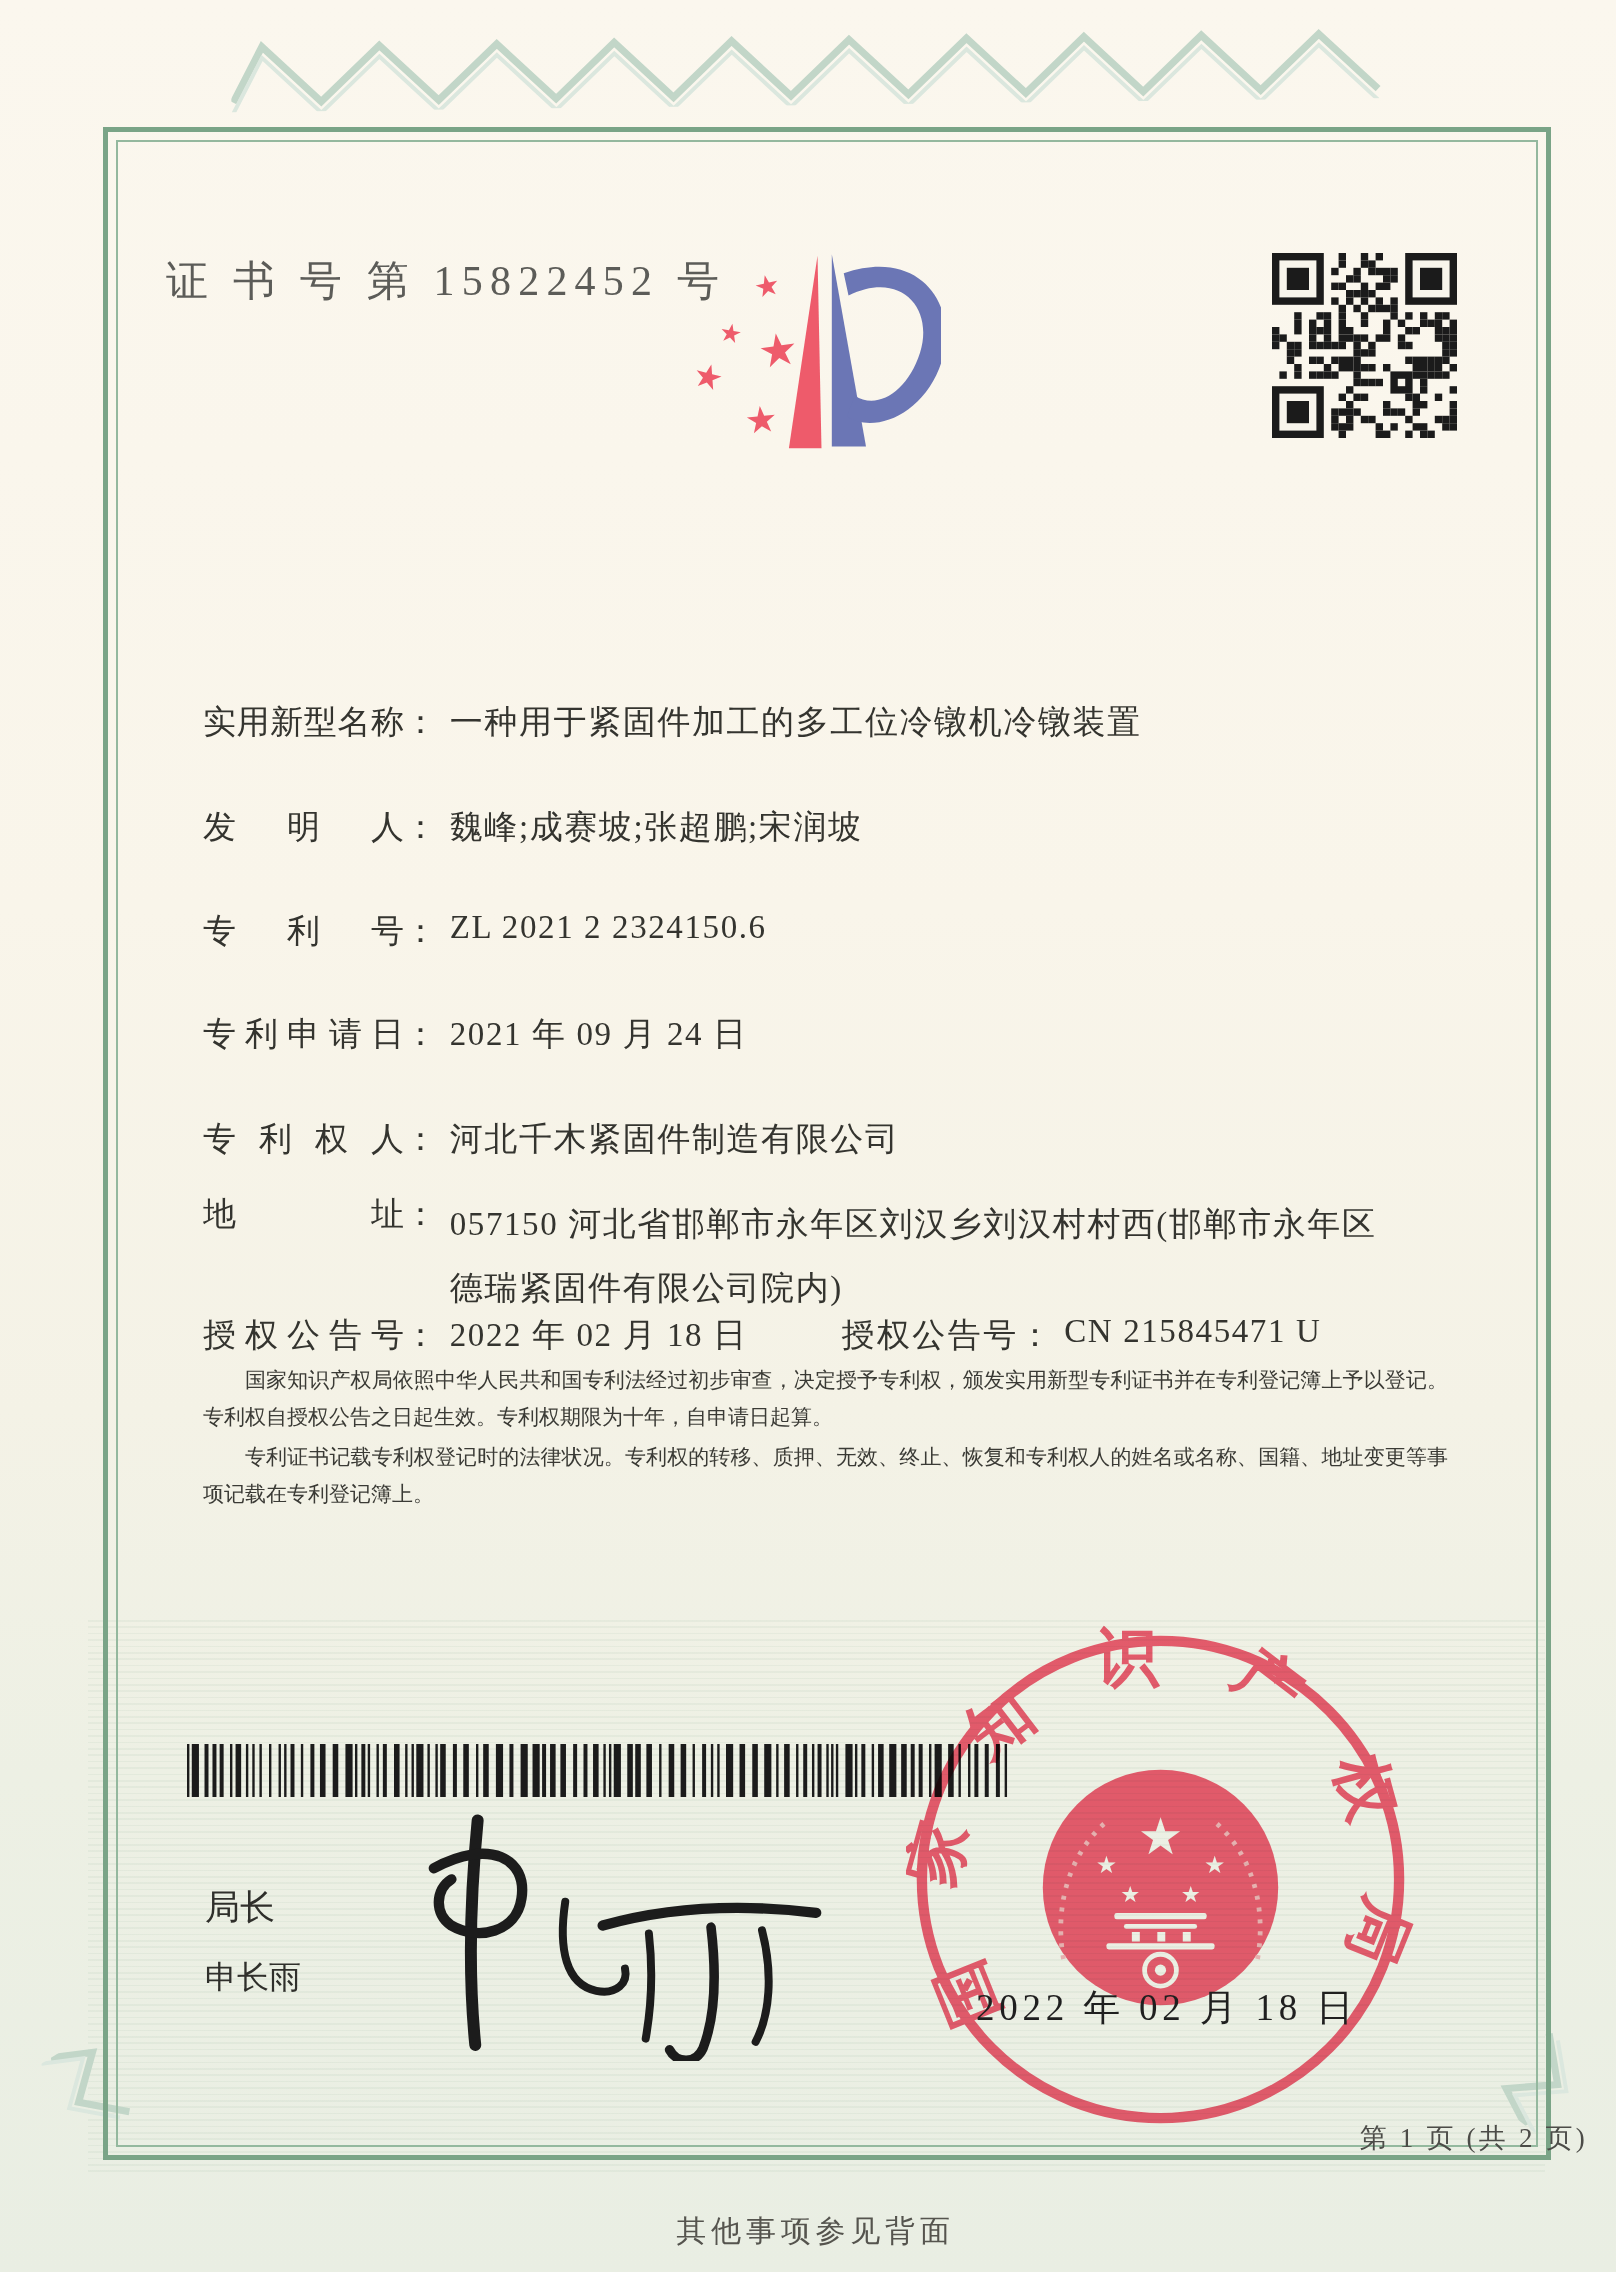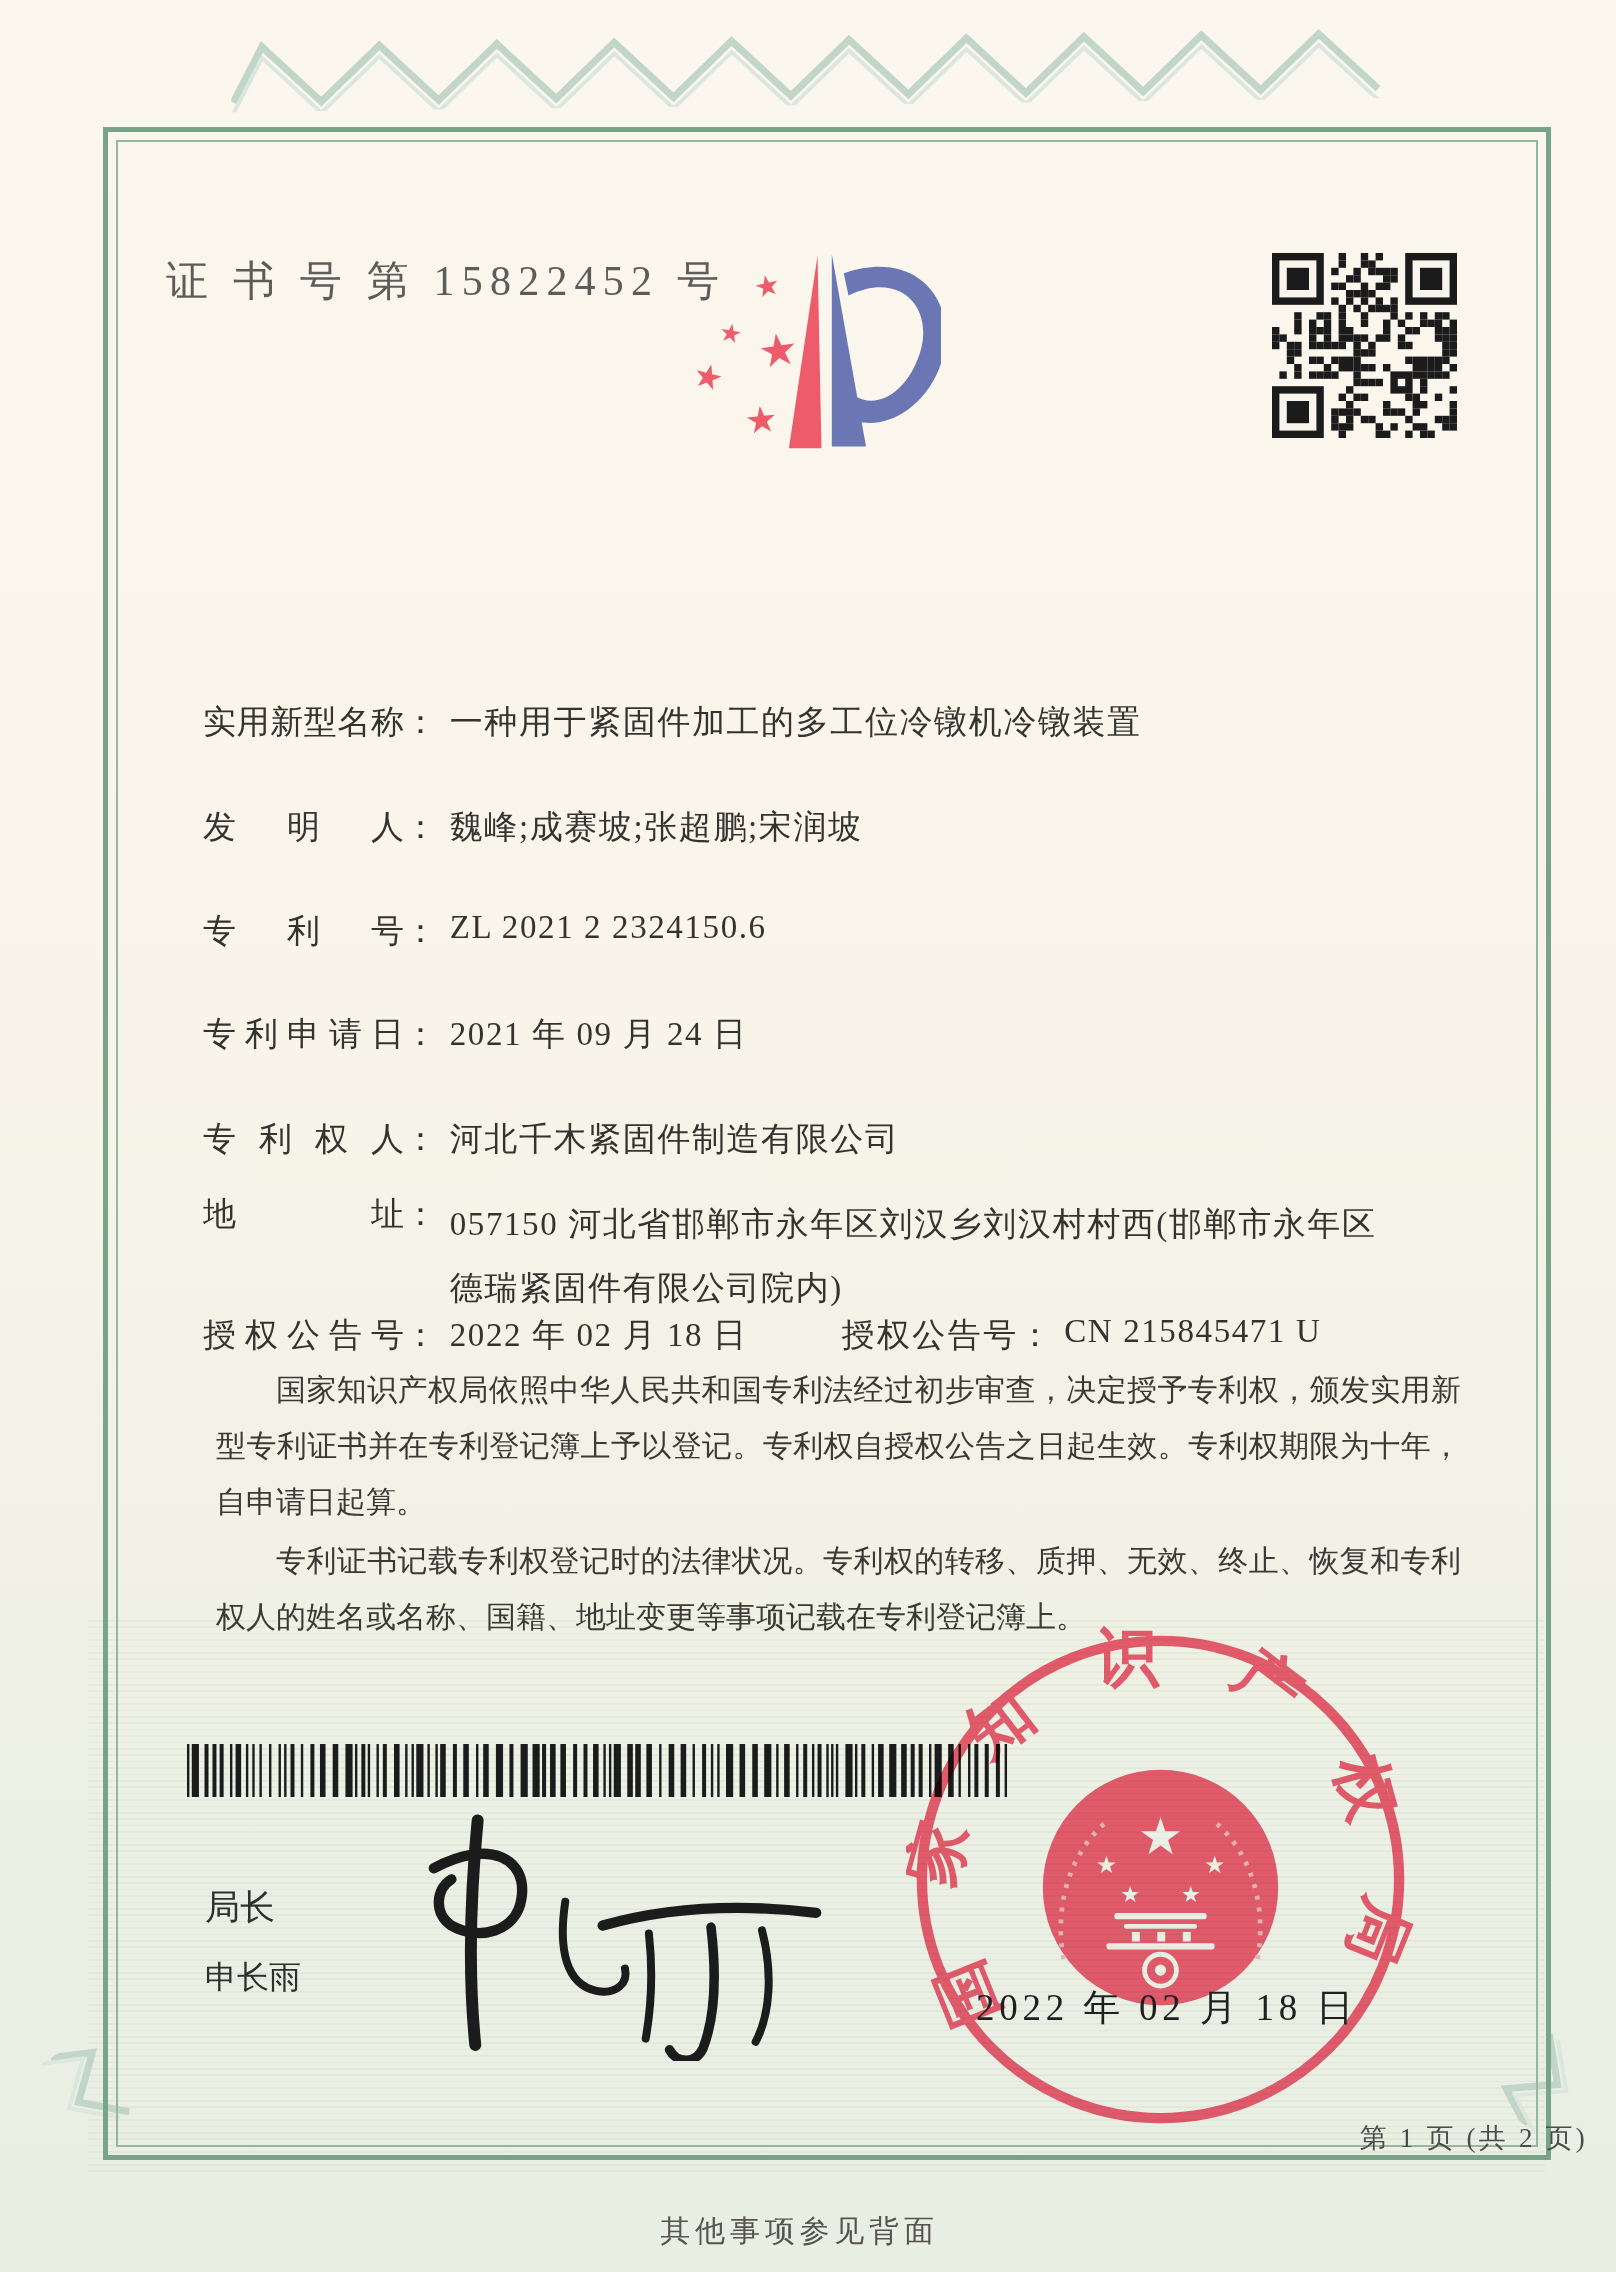--- a/index.html
+++ b/index.html
@@ -52,43 +52,43 @@
   .row-patentno{top:909px;}
   .row-filing{top:1012px;}
   .row-patentee{top:1117px;}
   .row-address{top:1192px;}
   .row-address .fvalue{width:931px;line-height:64px;letter-spacing:1.6px;}
   .row-grant{top:1313px;}
   .grant2{display:flex;margin-left:94px;}
   .grant2 .flabel2{flex:none;letter-spacing:2.4px;}
 
   .body-text{
-    position:absolute;left:216px;top:1362px;width:1245px;
-    font-size:30px;line-height:56px;color:#3a3a35;text-align:justify;
+    position:absolute;left:203px;top:1362px;width:1245px;
+    font-size:21px;line-height:37px;color:#3a3a35;text-align:justify;
   }
   .body-text p{margin:0 0 3.2px 0;text-indent:2em;}
 
   .barcode{position:absolute;left:187px;top:1744px;width:828px;height:53px;}
 
   .officer-title{position:absolute;left:205px;top:1884px;font-size:35px;color:#2f2f2b;font-family:"Liberation Sans","DejaVu Sans",sans-serif;}
   .officer-name{position:absolute;left:205px;top:1956px;font-size:32px;color:#2f2f2b;font-family:"Liberation Sans","DejaVu Sans",sans-serif;}
   .signature{position:absolute;left:402px;top:1806px;width:446px;height:255px;}
 
   .seal{position:absolute;left:906px;top:1625px;width:509px;height:509px;mix-blend-mode:multiply;opacity:.94;}
   .seal-date{
     position:absolute;left:952px;top:1983px;width:430px;text-align:center;
     font-size:37px;letter-spacing:4.8px;color:#1f1f1f;
   }
 
   .page-info{
     position:absolute;left:0;top:2120px;width:1588px;text-align:right;
     font-size:27px;letter-spacing:3.2px;color:#4c4c48;
   }
   .back-note{
-    position:absolute;left:0;top:2211px;width:1599px;text-align:center;
+    position:absolute;left:16px;top:2211px;width:1599px;text-align:center;
     font-size:30px;letter-spacing:4.8px;color:#55544e;
   }
 </style>
 </head>
 <body>
 
 <div class="page">
 
   <div class="texture"></div>
 

